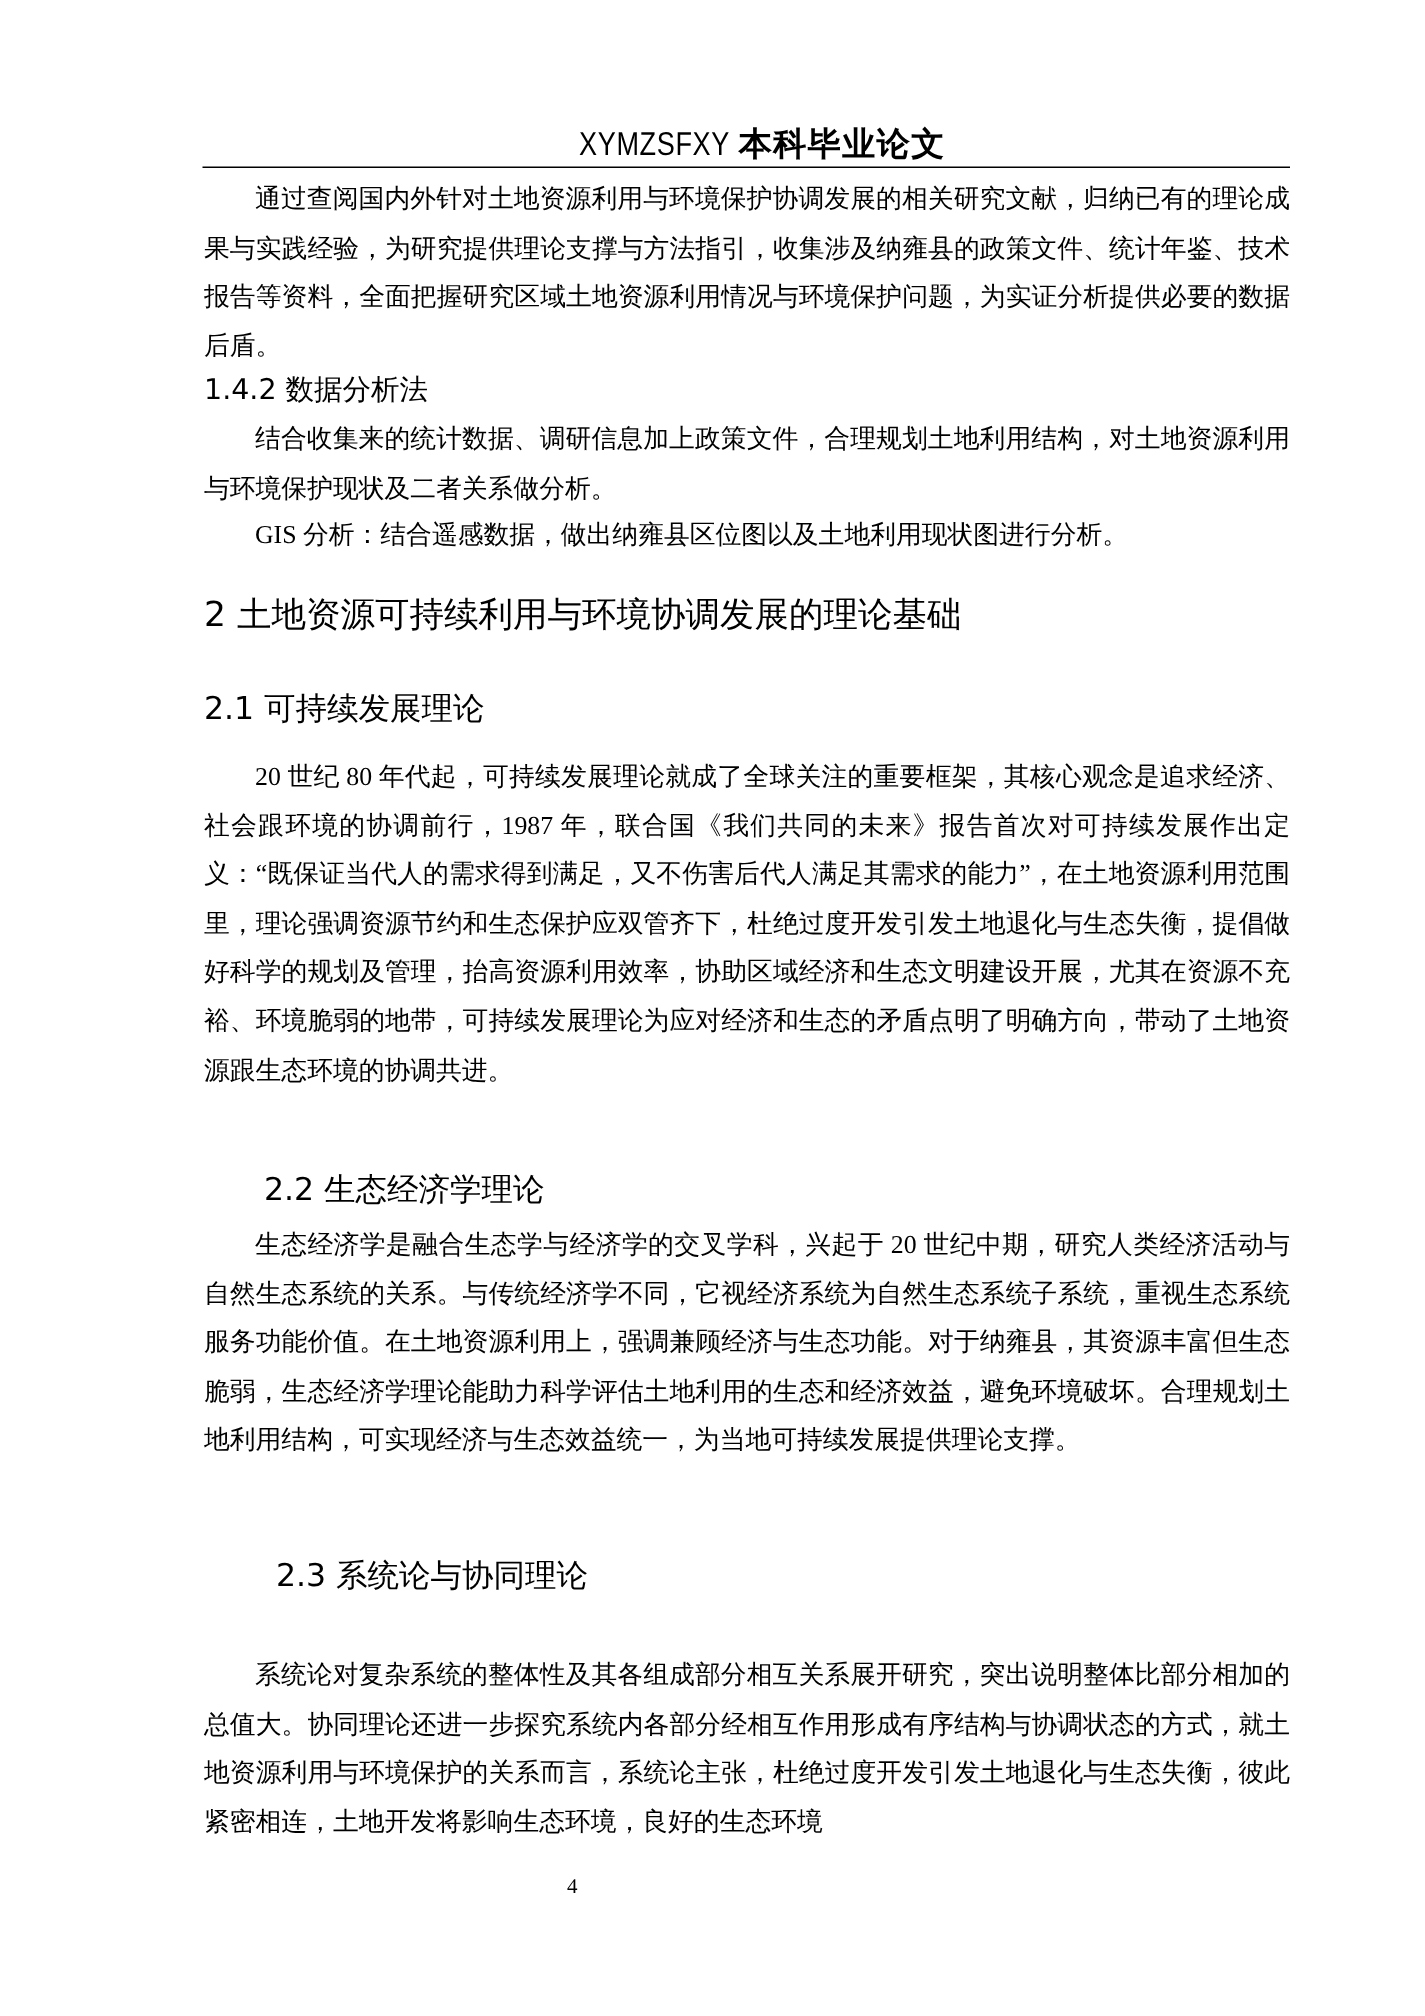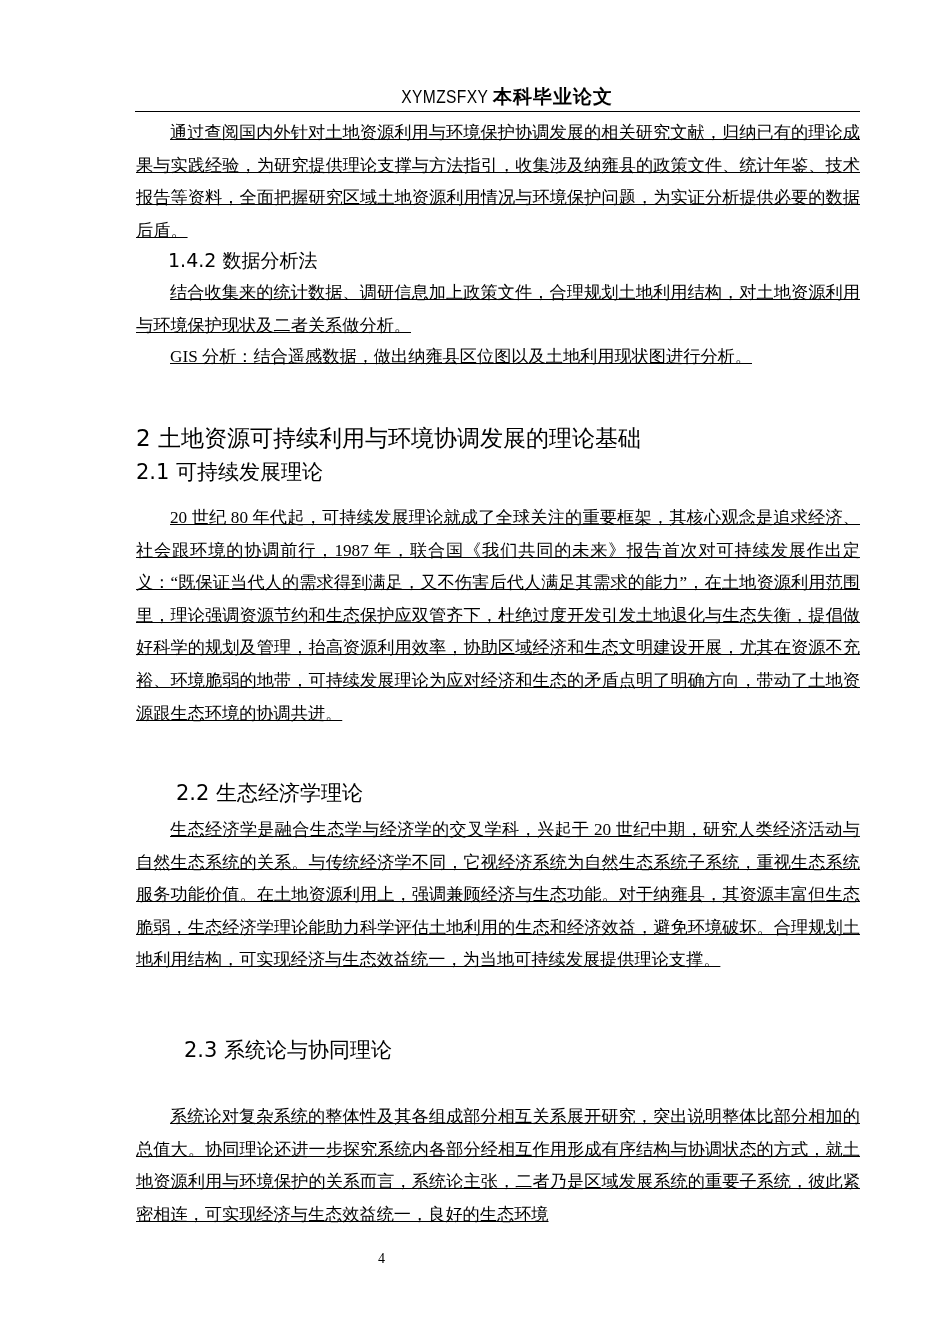--- a/index.html
+++ b/index.html
@@ -21,21 +21,21 @@
       width: 950px;
       height: 1344px;
     }
     .header {
       position: absolute;
       left: 135px;
       top: 82px;
       width: 725px;
       height: 28px;
       text-align: center;
-      font-size: 19px;
+      font-size: 22px;
       line-height: 28px;
     }
     .header .latin {
       font-family: "Liberation Sans Narrow", "Liberation Sans", sans-serif;
       letter-spacing: 0.5px;
       transform: scaleX(0.82);
       display: inline-block;
       transform-origin: right center;
     }
     .header .cjk {
@@ -53,21 +53,20 @@
     }
     .body-text {
       position: absolute;
       left: 136px;
       width: 724px;
       font-size: 17.2px;
       line-height: 32.6px;
       text-align: justify;
       text-justify: inter-character;
       margin: 0;
-      text-decoration: underline;
     }
     .indent { text-indent: 34px; }
     .h3, .h1, .h2 {
       position: absolute;
       left: 136px;
       margin: 0;
       font-family: "DejaVu Sans", sans-serif;
       font-weight: normal;
       white-space: nowrap;
     }
@@ -88,35 +87,35 @@
 <div class="page">
 
   <div class="header">
     <span class="latin">XYMZSFXY</span>
     <span class="cjk">本科毕业论文</span>
   </div>
   <div class="header-rule"></div>
 
   <p class="body-text indent" style="top:117px;">通过查阅国内外针对土地资源利用与环境保护协调发展的相关研究文献，归纳已有的理论成果与实践经验，为研究提供理论支撑与方法指引，收集涉及纳雍县的政策文件、统计年鉴、技术报告等资料，全面把握研究区域土地资源利用情况与环境保护问题，为实证分析提供必要的数据后盾。</p>
 
-  <h3 class="h3" style="top:247px;margin-left:32px;">1.4.2  数据分析法</h3>
+  <h3 class="h3" style="top:247px;">1.4.2  数据分析法</h3>
 
   <p class="body-text indent" style="top:277px;">结合收集来的统计数据、调研信息加上政策文件，合理规划土地利用结构，对土地资源利用与环境保护现状及二者关系做分析。</p>
 
   <p class="body-text indent" style="top:341px;">GIS 分析：结合遥感数据，做出纳雍县区位图以及土地利用现状图进行分析。</p>
 
-  <h1 class="h1" style="top:395px;margin-top:28px;">2  土地资源可持续利用与环境协调发展的理论基础</h1>
+  <h1 class="h1" style="top:395px;">2  土地资源可持续利用与环境协调发展的理论基础</h1>
 
   <h2 class="h2" style="top:458px;">2.1 可持续发展理论</h2>
 
   <p class="body-text indent" style="top:502px;">20 世纪 80 年代起，可持续发展理论就成了全球关注的重要框架，其核心观念是追求经济、社会跟环境的协调前行，1987 年，联合国《我们共同的未来》报告首次对可持续发展作出定义：“既保证当代人的需求得到满足，又不伤害后代人满足其需求的能力”，在土地资源利用范围里，理论强调资源节约和生态保护应双管齐下，杜绝过度开发引发土地退化与生态失衡，提倡做好科学的规划及管理，抬高资源利用效率，协助区域经济和生态文明建设开展，尤其在资源不充裕、环境脆弱的地带，可持续发展理论为应对经济和生态的矛盾点明了明确方向，带动了土地资源跟生态环境的协调共进。</p>
 
   <h2 class="h2" style="top:779px;margin-left:40px;">2.2 生态经济学理论</h2>
 
   <p class="body-text indent" style="top:814px;">生态经济学是融合生态学与经济学的交叉学科，兴起于 20 世纪中期，研究人类经济活动与自然生态系统的关系。与传统经济学不同，它视经济系统为自然生态系统子系统，重视生态系统服务功能价值。在土地资源利用上，强调兼顾经济与生态功能。对于纳雍县，其资源丰富但生态脆弱，生态经济学理论能助力科学评估土地利用的生态和经济效益，避免环境破坏。合理规划土地利用结构，可实现经济与生态效益统一，为当地可持续发展提供理论支撑。</p>
 
   <h2 class="h2" style="top:1036px;margin-left:48px;">2.3 系统论与协同理论</h2>
 
-  <p class="body-text indent" style="top:1101px;">系统论对复杂系统的整体性及其各组成部分相互关系展开研究，突出说明整体比部分相加的总值大。协同理论还进一步探究系统内各部分经相互作用形成有序结构与协调状态的方式，就土地资源利用与环境保护的关系而言，系统论主张，二者乃是区域发展系统的重要子系统，彼此紧密相连，可实现经济与生态效益统一，良好的生态环境</p>
+  <p class="body-text indent" style="top:1101px;">系统论对复杂系统的整体性及其各组成部分相互关系展开研究，突出说明整体比部分相加的总值大。协同理论还进一步探究系统内各部分经相互作用形成有序结构与协调状态的方式，就土地资源利用与环境保护的关系而言，系统论主张，杜绝过度开发引发土地退化与生态失衡，彼此紧密相连，土地开发将影响生态环境，良好的生态环境</p>
 
   <div class="page-number">4</div>
 
 </div>
 
 </body></html>

